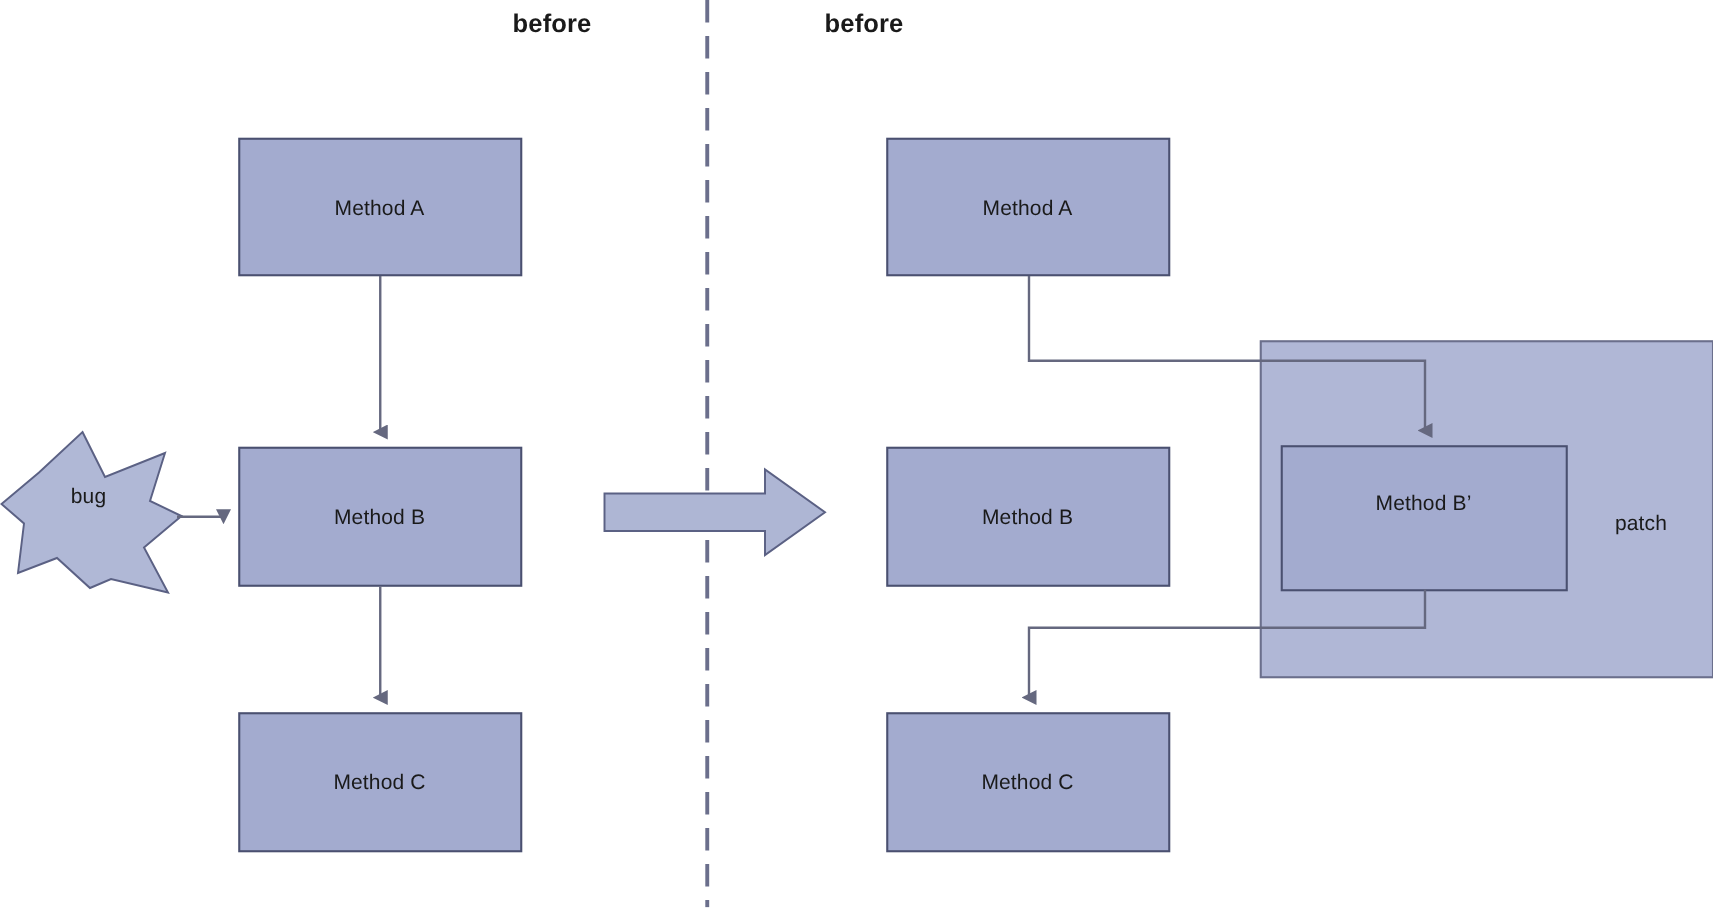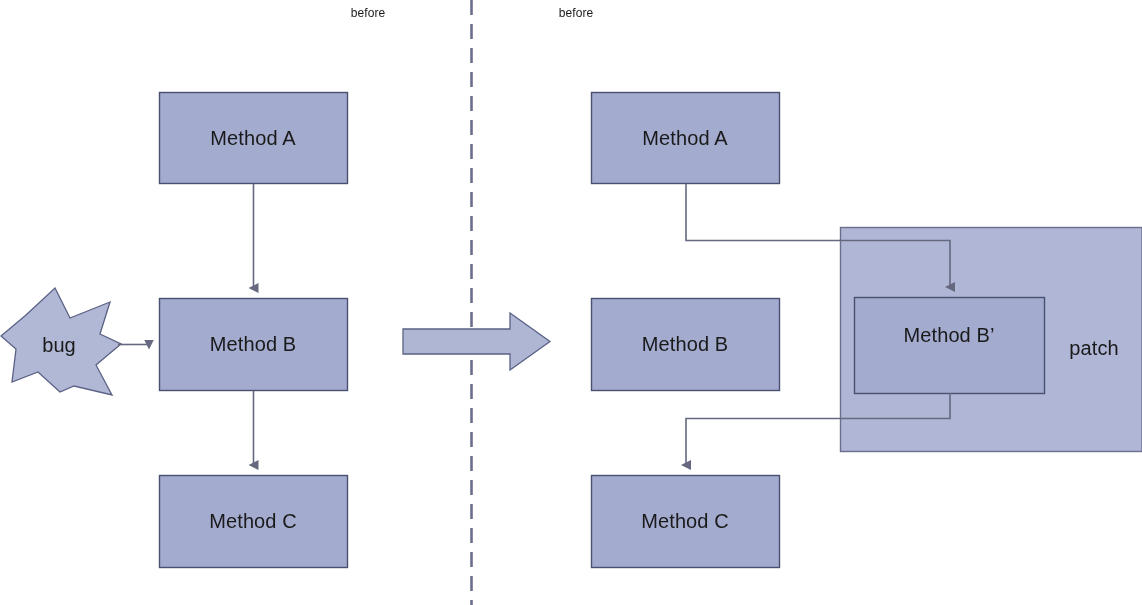--- a/index.html
+++ b/index.html
@@ -20,30 +20,31 @@
   .svg-layer {
     position: absolute;
     left: 0;
     top: 0;
     width: 1142px;
     height: 605px;
   }
   .label {
     position: absolute;
     color: #1a1a1a;
-    font-size: 20px;
+    font-size: 14px;
     line-height: 1;
     white-space: nowrap;
     letter-spacing: 0.1px;
   }
   .section-label {
-    font-size: 12px;
+    font-size: 17px;
     color: #1a1a1a;
     text-align: center;
     transform: translateX(-50%);
+    font-weight: bold;
   }
   .box-label {
     text-align: center;
     transform: translate(-50%, -50%);
   }
 </style>
 </head>
 <body>
 
 <div id="canvas">
@@ -112,21 +113,21 @@
   <div class="label section-label" style="left:368px; top:7px;">before</div>
 
   <div class="label section-label" style="left:576px; top:7px;">before</div>
 
   <div class="label box-label" style="left:253px; top:138px;">Method A</div>
 
   <div class="label box-label" style="left:253px; top:344px;">Method B</div>
 
   <div class="label box-label" style="left:253px; top:521px;">Method C</div>
 
-  <div class="label box-label" style="left:59px; top:330px;margin-top:15px;">bug</div>
+  <div class="label box-label" style="left:59px; top:330px;">bug</div>
 
   <div class="label box-label" style="left:685px; top:138px;">Method A</div>
 
   <div class="label box-label" style="left:685px; top:344px;">Method B</div>
 
   <div class="label box-label" style="left:685px; top:521px;">Method C</div>
 
   <div class="label box-label" style="left:949px; top:335px;">Method B’</div>
 
   <div class="label box-label" style="left:1094px; top:348px;text-align:right;">patch</div>

